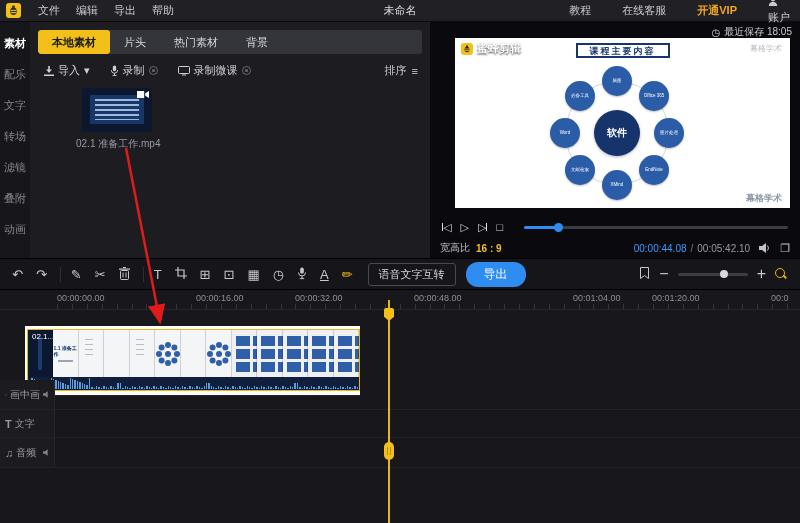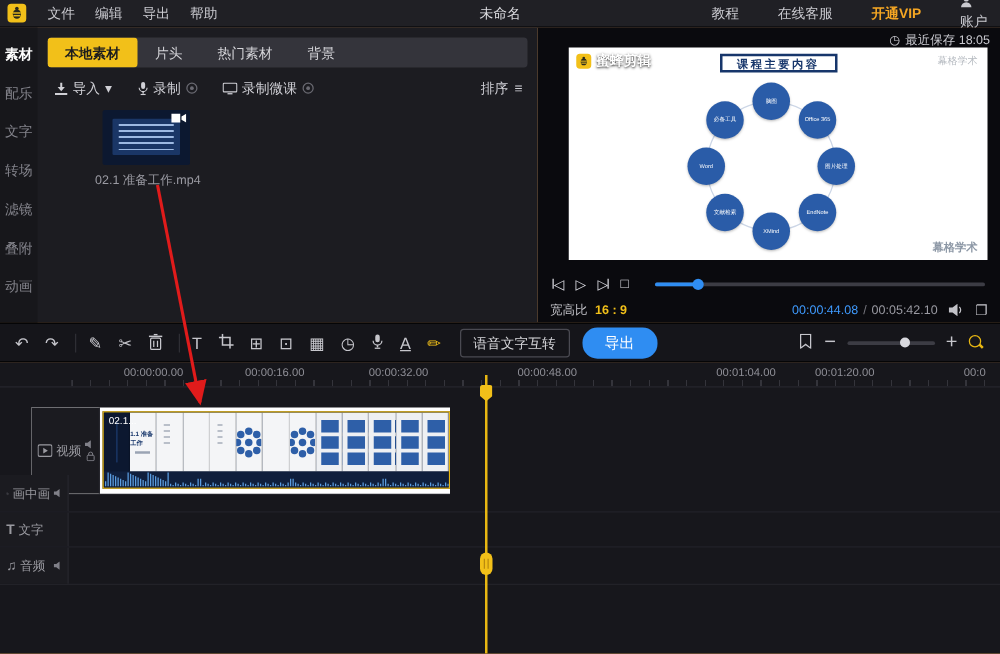--- a/index.html
+++ b/index.html
@@ -1,17 +1,17 @@
 <!DOCTYPE html>
 <html><head>
 <meta charset="utf-8">
 <style>
   html,body{margin:0;padding:0;background:#000;}
   *{box-sizing:border-box;}
-  .app{position:relative;width:800px;height:523px;background:#fdba74;overflow:hidden;
+  .app{position:relative;width:800px;height:523px;background:#14532d;overflow:hidden;
        font-family:"Liberation Sans","DejaVu Sans",sans-serif;-webkit-font-smoothing:antialiased;}
 
   
   .menubar{position:absolute;left:0;top:0;width:800px;height:22px;background:#202025;
            border-bottom:1px solid #0b0b0e;display:flex;align-items:center;font-size:11px;color:#c9c9cf;}
   .logo{width:15px;height:15px;background:#f2c019;border-radius:3px;margin:0 9px 0 6px;display:flex;align-items:center;justify-content:center;}
   .menu-item{padding:0 8px;cursor:default;}
   .mb-title{position:absolute;left:0;right:0;text-align:center;color:#dcdce0;pointer-events:none;}
   .mb-right{margin-left:auto;display:flex;align-items:center;gap:31px;padding-right:10px;z-index:2;}
   .vip{color:#f5a623;font-weight:bold;}
@@ -85,21 +85,21 @@
   .zslider{width:70px;height:3px;background:#3c3c44;border-radius:2px;position:relative;cursor:pointer;}
   .zdot{position:absolute;left:60%;top:-3px;width:8px;height:8px;border-radius:50%;background:#d8d8de;}
   .mag{position:relative;width:13px;height:13px;cursor:pointer;}
   .mag::before{content:"";position:absolute;left:0;top:0;width:8px;height:8px;border:1.5px solid #e8b712;border-radius:50%;}
   .mag::after{content:"";position:absolute;left:8px;top:8px;width:4px;height:1.5px;background:#e8b712;transform:rotate(45deg);}
 
   
   .timeline{position:absolute;left:0;top:290px;width:800px;height:233px;background:#17171c;}
   .ruler{position:relative;height:20px;border-bottom:1px solid #26262c;font-size:9px;color:#8e8e96;overflow:hidden;}
   .ruler .rl{position:absolute;top:3px;}
-  .rl.r0{left:57px;margin-left:42px;} .rl.r1{left:176px;margin-left:20px;} .rl.r2{left:295px;} .rl.r3{left:414px;} .rl.r4{left:533px;margin-left:40px;} .rl.r5{left:652px;} .rl.r6{left:771px;}
+  .rl.r0{left:57px;} .rl.r1{left:176px;margin-left:20px;} .rl.r2{left:295px;} .rl.r3{left:414px;} .rl.r4{left:533px;margin-left:40px;} .rl.r5{left:652px;} .rl.r6{left:771px;}
   .ticks{position:absolute;left:57px;right:0;bottom:0;height:5px;
          background:repeating-linear-gradient(90deg,#34343b 0 1px,transparent 1px 14.9px);}
   .rows{display:flex;flex-direction:column;}
   .trow{display:flex;border-bottom:1px solid #222228;position:relative;}
   .trow.video{height:70px;} .trow.pip{height:30px;text-align:right;} .trow.text{height:28px;} .trow.audio{height:30px;} .trow.vo{height:30px;}
   .thead{width:55px;min-width:55px;background:#1b1b20;border-right:1px solid #26262c;display:flex;align-items:center;
          padding:0 3px 0 5px;font-size:10px;color:#9a9aa0;gap:3px;}
   .tlabel{white-space:nowrap;}
   .tmini{margin-left:auto;display:flex;flex-direction:column;gap:2px;align-items:center;}
   .tbody{flex:1;position:relative;}
@@ -237,20 +237,21 @@
     <span class="saved">
       <span>◷</span>
       <span>最近保存 18:05</span>
     </span>
 
     <div class="video">
       <div class="vheader">
         <span class="titlebox">课程主要内容</span>
       </div>
       <div class="ring"></div>
+      <div class="ccenter">软件</div>
       <div class="sat s0">脑图</div>
       <div class="sat s1">Office 365</div>
       <div class="sat s2">图片处理</div>
       <div class="sat s3">EndNote</div>
       <div class="sat s4">XMind</div>
       <div class="sat s5">文献检索</div>
       <div class="sat s6">Word</div>
       <div class="sat s7">必备工具</div>
       <span class="wm-tl">
         <span class="wm-bee">
@@ -359,36 +360,20 @@
       <span class="rl r2">00:00:32.00</span>
       <span class="rl r3">00:00:48.00</span>
       <span class="rl r4">00:01:04.00</span>
       <span class="rl r5">00:01:20.00</span>
       <span class="rl r6">00:0</span>
       <span class="ticks"></span>
     </div>
 
     <div class="rows">
       <div class="trow video">
-        <div class="thead">
-          <svg width="13" height="11" viewBox="0 0 13 11">
-              <rect x="0.5" y="0.5" width="12" height="10" rx="1.5" fill="none" stroke="#9a9aa0"></rect>
-              <path d="M5 3l4 2.5L5 8z" fill="#9a9aa0"></path>
-            </svg>
-          <span class="tlabel">视频</span>
-          <span class="tmini">
-            <svg width="8" height="7" viewBox="0 0 12 10">
-                <path fill="#808088" d="M0 3h3l4-3v10L3 7H0z"></path>
-              </svg>
-            <svg width="7" height="8" viewBox="0 0 8 10">
-                <rect x="0.5" y="4" width="7" height="5.5" rx="1" fill="none" stroke="#808088"></rect>
-                <path d="M2 4V2.8a2 2 0 0 1 4 0V4" fill="none" stroke="#808088"></path>
-              </svg>
-          </span>
-        </div>
         <div class="tbody">
           <div class="clip">
             <span class="cliplabel">02.1...</span>
             <div class="thumbs">
                 <div class="th t-dark"></div>
                 <div class="th t-title">
                   <span>1.1 准备工作</span>
                 </div>
                 <div class="th t-text"></div>
                 <div class="th t-blank"></div>

